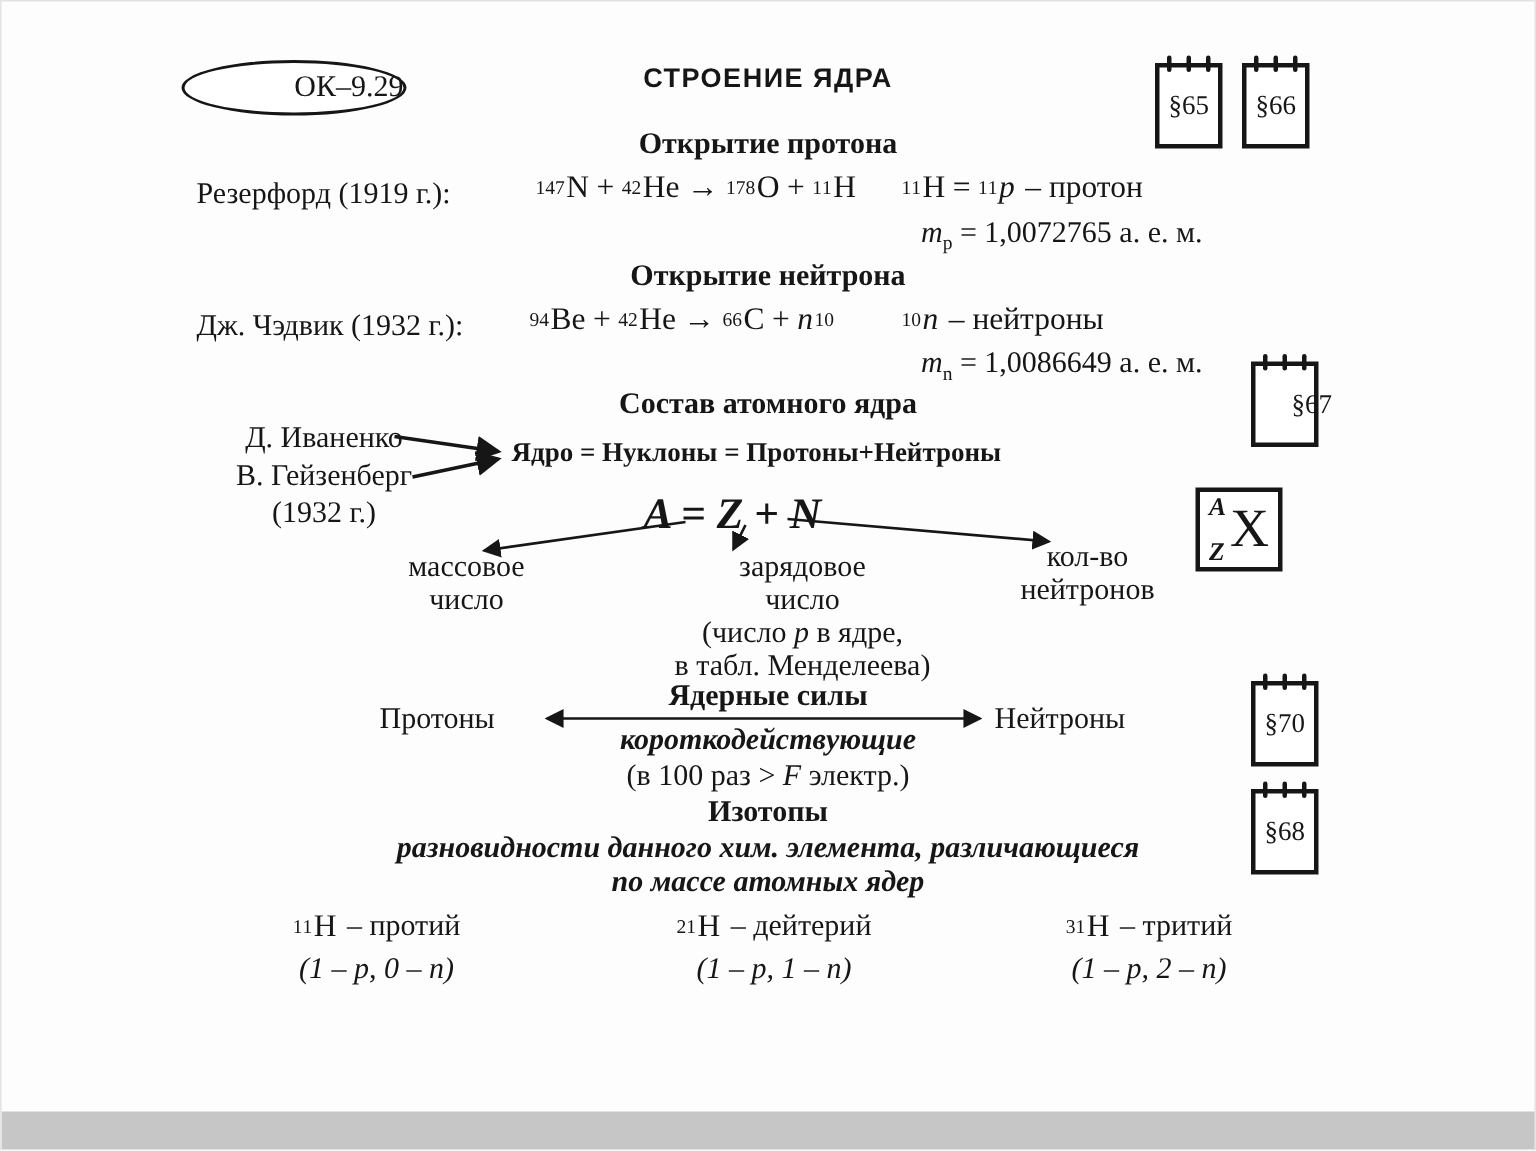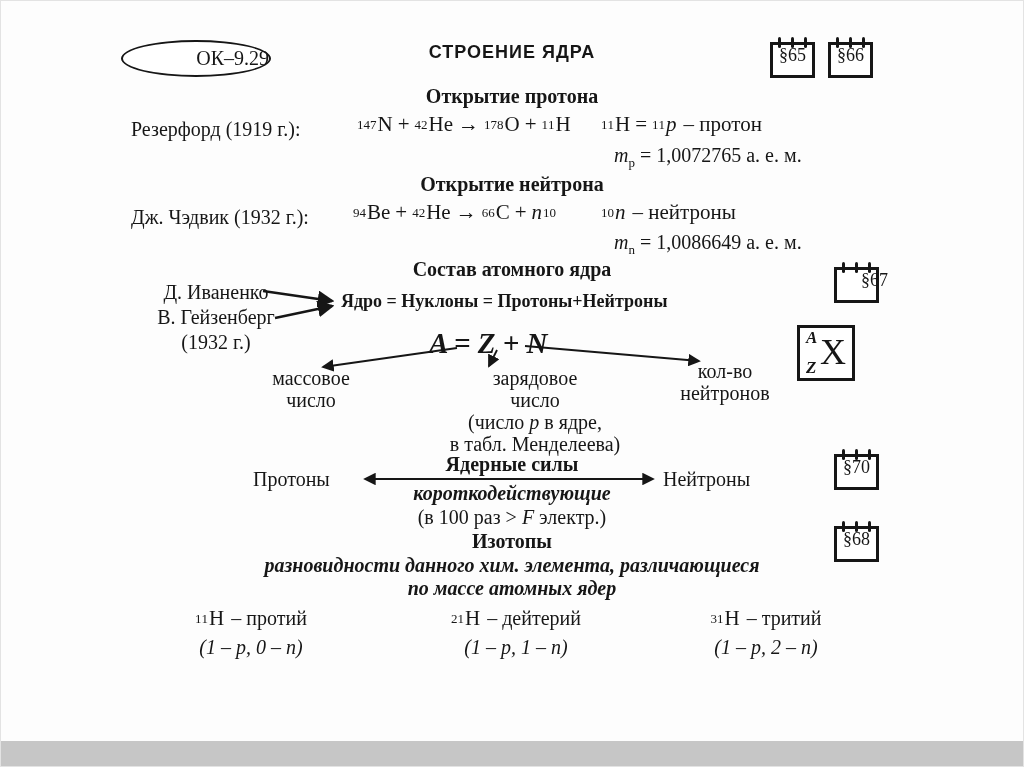--- a/index.html
+++ b/index.html
@@ -7,22 +7,22 @@
   body { font-family:"Liberation Serif", serif; color:#161616; }
   .page { position:relative; width:1024px; height:767px; background:#fdfdfd; overflow:hidden; border:1px solid #e3e3e3; }
   .abs { position:absolute; }
   .center { left:0; right:0; text-align:center; }
   .it { font-style:italic; }
   .t20 { font-size:20px; }
   .title { font-family:"Liberation Sans", sans-serif; font-weight:700; font-size:18px; letter-spacing:1px; }
   .heading { font-weight:700; font-size:20px; }
   .oval { width:150px; height:37px; border:2px solid #161616; border-radius:50%;
           display:flex; align-items:center; justify-content:flex-end; font-size:20px; background:#fff; }
-  .badge { width:45px; height:36px; border:3px solid #161616; background:#fff;
-           display:flex; align-items:flex-start; justify-content:center; font-size:18px; }
+  .badge { width:45px; height:57px; border:3px solid #161616; background:#fff;
+           display:flex; align-items:center; justify-content:center; font-size:18px; }
   .ticks { position:absolute; top:-8px; left:5px; right:5px; display:flex; justify-content:space-between; }
   .ticks i { display:block; width:3px; height:11px; background:#161616; border-radius:1.5px; }
   .eq { display:flex; align-items:center; font-size:21px; white-space:nowrap; }
   .eq .op { padding:0 5px; }
   .eq .deflabel { margin-left:7px; }
   .nuclide { display:inline-flex; align-items:center; }
   .stack { display:inline-flex; flex-direction:row; font-size:13px; line-height:11px; }
   .stack.pre { align-items:flex-end; margin-right:1px; }
   .stack.post { align-items:flex-start; margin-left:1px; }
   .sym { font-size:21px; line-height:1.05; }
@@ -185,21 +185,21 @@
   <div class="abs center heading" style="top:257px;">Состав атомного ядра</div>
 
   <div class="abs authors" style="left:126px;top:279px;width:178px;">
     <div>Д. Иваненко</div>
     <div>В. Гейзенберг</div>
     <div>(1932 г.)</div>
   </div>
 
   <div class="abs statement" style="left:340px;top:290px;">Ядро = Нуклоны = Протоны+Нейтроны</div>
 
-  <div class="abs badge" style="left:833px;top:266px;padding-left:36px;">
+  <div class="abs badge" style="left:833px;top:240px;padding-left:36px;">
     <span class="ticks">
         <i></i>
         <i></i>
         <i></i>
       </span>
     <span>§67</span>
   </div>
 
   <div class="abs formula" style="left:428px;top:326px;width:122px;">A = Z + N</div>
 

